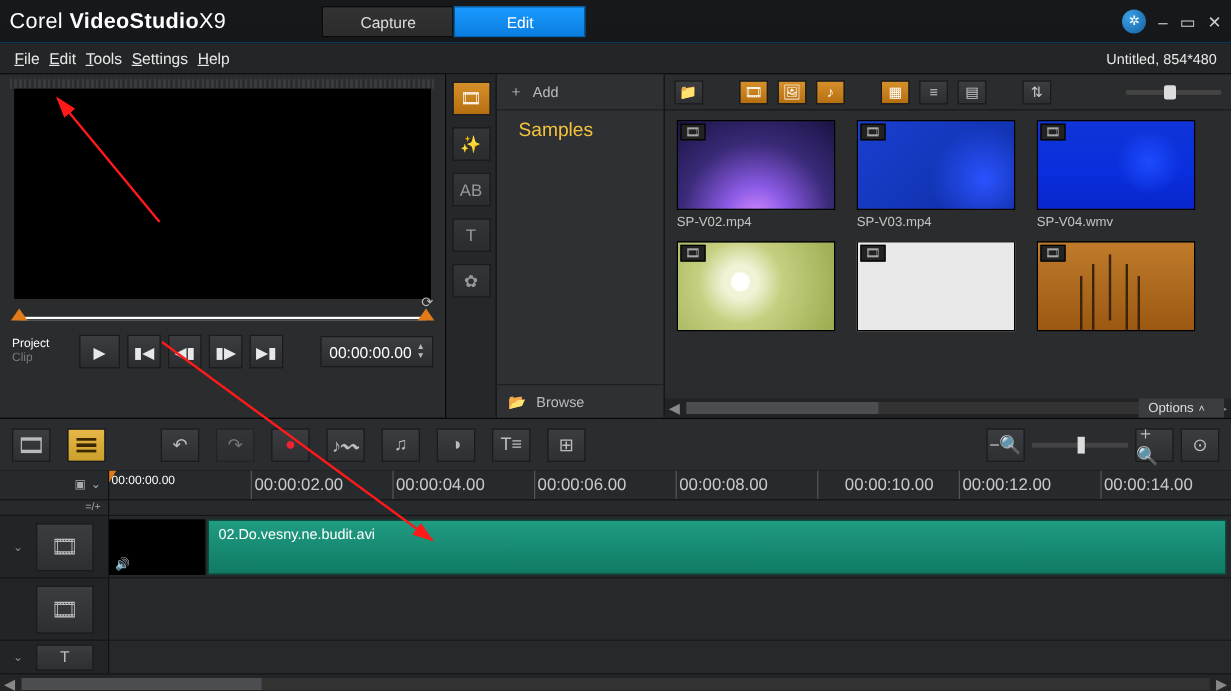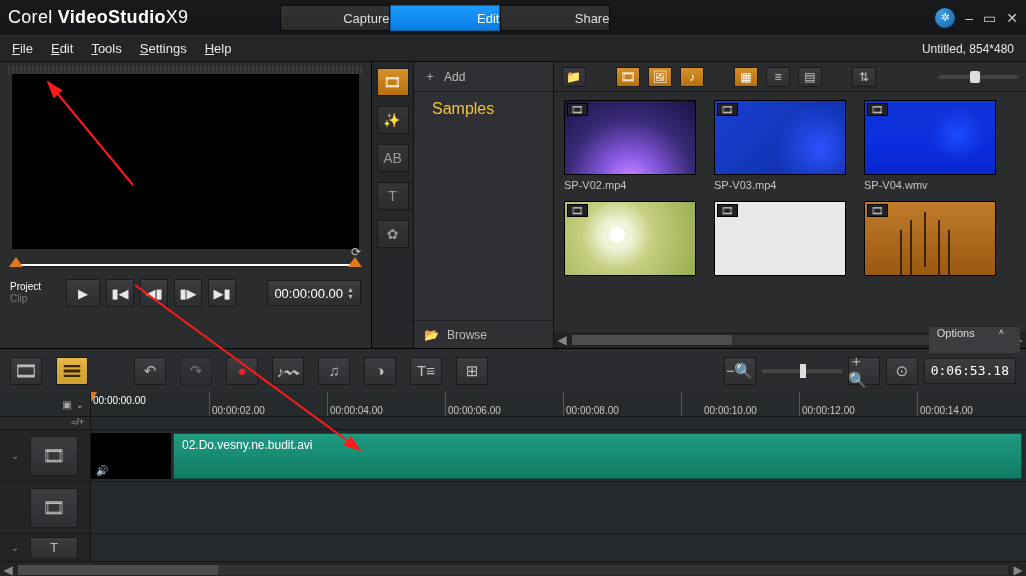--- a/index.html
+++ b/index.html
@@ -1,31 +1,31 @@
 <!DOCTYPE html>
 <html><head>
 <meta charset="utf-8">
 <style>
 * { margin: 0; padding: 0; box-sizing: border-box; font-family: "Segoe UI", Arial, sans-serif; }
 body { background: #0f0f0f; width: 1026px; height: 576px; overflow: hidden; color: #ccc; font-size: 12px; user-select: none; }
 
 
-.titlebar { height: 36px; background: linear-gradient(#17191b,#15171a); display: flex; align-items: center; padding: 0 8px; border-bottom: 1px solid #0a3a5a; gap: 12px; }
+.titlebar { height: 36px; background: linear-gradient(#17191b,#15171a); display: flex; align-items: center; padding: 0 8px; border-bottom: 1px solid #0a3a5a; }
 .logo { font-size: 18px; color: #fff; font-weight: 300; letter-spacing: .3px; }
 .logo b { font-weight: 600; }
 .logo .x9 { font-weight: 300; }
 .tabs { display: flex; margin-left: 80px; }
-.tab { width: 110px; height: 26px; text-align: right; line-height: 26px; background: linear-gradient(#333,#2b2b2b); color: #ddd; font-size: 13px; border: 1px solid #0a0a0a; cursor: pointer; }
+.tab { width: 110px; height: 26px; text-align: center; line-height: 26px; background: linear-gradient(#333,#2b2b2b); color: #ddd; font-size: 13px; border: 1px solid #0a0a0a; cursor: pointer; }
 .tab.active { background: linear-gradient(#1a9bff,#0b7de0); color: #fff; border-color: #0660a8; }
 .win-controls { margin-left: auto; display: flex; gap: 10px; align-items: center; }
 .win-controls .circle { width: 20px; height: 20px; border-radius: 50%; background: radial-gradient(circle at 30% 30%, #3aa0e6, #1560a0); display: flex; align-items: center; justify-content: center; color: #fff; font-size: 11px; cursor: pointer; }
 .win-controls .sym { color: #ccc; font-size: 14px; cursor: pointer; }
 
 
-.menubar { height: 26px; background: #232527; display: flex; align-items: center; padding: 0 12px; gap: 18px; border-bottom: 1px solid #0a0a0a; }
+.menubar { height: 26px; background: #232527; display: flex; align-items: center; padding: 0 12px; gap: 8px; border-bottom: 1px solid #0a0a0a; }
 .menubar span { color: #e8e8e8; font-size: 13px; text-decoration: underline; text-decoration-color: transparent; cursor: pointer; }
 .menubar span u { text-decoration: underline; }
 .menubar .title-status { margin-left: auto; color: #e8e8e8; font-size: 12px; }
 
 
 .main { display: flex; height: 286px; }
 
 
 .preview-panel { width: 372px; background: #2a2c2e; border-right: 1px solid #000; display: flex; flex-direction: column; }
 .preview-head { height: 8px; background: repeating-linear-gradient(90deg,#3a3c3e 0 2px,#2a2c2e 2px 4px); margin: 4px 8px 0 8px; }
@@ -72,39 +72,39 @@
 .thumb-c { background: linear-gradient(#1034d8,#0a2edc 60%,#0826cc); }
 .thumb-c::after { content:""; position:absolute; right:10px; top:6px; width:55px; height:55px; background: radial-gradient(circle,#1d4bff 0%,rgba(29,75,255,0) 70%); border-radius:50%; }
 .thumb-d { background: radial-gradient(circle at 40% 45%, #ffffff 0 8%, #f1f3d7 10% 16%, #c6cf80 40%, #9aab4f 100%); }
 .thumb-e { background: linear-gradient(#c07b2a,#9b5812); }
 .thumb-e::after { content:""; position:absolute; left:45%; top:10px; width:2px; height:55px; background:#3a240a; box-shadow: -14px 8px 0 #3a240a, 14px 8px 0 #3a240a, -24px 18px 0 #3a240a, 24px 18px 0 #3a240a; transform-origin: top; }
 .lib-caption { text-align: left; color: #c3c3c3; font-size: 11px; margin-top: 4px; }
 .lib-scroll { height: 16px; background: #222325; display:flex; align-items:center; }
 .lib-scroll .arrow { width:16px; text-align:center; color:#888; cursor:pointer; }
 .lib-scroll .sb { flex:1; height:10px; background:#333; margin:0 2px; position:relative; }
 .lib-scroll .sb .th { position:absolute; left:0; width:160px; top:0; bottom:0; background:#4b4d50; }
-.options { position:absolute; right:6px; height:26px; padding:0 16px 0 8px; color:#ddd; font-size:11px; background:#3a3c3f; display:flex; cursor:pointer;gap:20px; }
+.options { position:absolute; right:6px; height:16px; padding:0 16px 0 8px; color:#ddd; font-size:11px; background:#3a3c3f; display:flex; align-items:center; cursor:pointer; }
 .options .chev { margin-left:4px; font-size:9px; }
 
 
 .tl-toolbar { height: 44px; background: #2a2c2f; border-top: 1px solid #000; display: flex; align-items: center; padding: 0 10px; gap: 14px; }
 .tlb { width: 32px; height: 28px; background: linear-gradient(#3b3d40,#2d2f32); border: 1px solid #1b1b1b; display: flex; align-items: center; justify-content: center; color: #bdbdbd; font-size: 15px; cursor: pointer; }
 .tlb svg { width:18px; height:16px; }
 .tlb.active { background: linear-gradient(#e7b647,#caa02a); color:#2a1a00; }
 .tl-toolbar .zoom { display: flex; align-items: center; gap: 6px; margin-left: auto; }
 .tl-toolbar .ztrack { width: 80px; height: 4px; background: #444; position: relative; }
 .tl-toolbar .ztrack .knob { position: absolute; left: 48%; top: -5px; width: 6px; height: 14px; background: #ddd; }
 .tl-dur { height: 26px; padding: 0 6px; background: linear-gradient(#3b3d40,#2b2d30); border: 1px solid #1b1b1b; color: #fff; font-family: Consolas, monospace; font-size: 13px; display:flex; align-items:center; }
 
 
 .ruler-row { height: 24px; background: #272a2c; display:flex; }
 .ruler-gutter { width: 90px; display:flex; align-items:center; justify-content:flex-end; padding-right:6px; gap:4px; font-size:10px; color:#aaa; }
 .ruler { flex:1; position:relative; border-left:1px solid #111; overflow:hidden; }
 .ruler .tick { position:absolute; top:0; bottom:0; width:1px; background:#555; }
-.ruler .lbl { position:absolute; top:13px; font-size:10px; color:#c9c9c9; }
+.ruler .lbl { position:absolute; top:3px; font-size:14px; color:#c9c9c9; }
 .ruler .playhead-flag { position:absolute; left:0; top:0; width:14px; height:14px; }
 .ruler .playhead-flag::before { content:""; position:absolute; left:-6px; top:0; width:0;height:0;border-left:6px solid transparent;border-right:6px solid transparent;border-top:10px solid #e07a1a; }
 .ruler .playtime { position:absolute; left:2px; top:3px; font-size:10px; color:#fff; white-space:nowrap; }
 .subruler-row { height:14px; background:#272a2c; display:flex; border-top:1px solid #151617; border-bottom:1px solid #151617; }
 .subruler-row .g { width:90px; font-size:9px; color:#aaa; text-align:right; padding-right:6px; }
 
 
 .tracks { background:#222426; }
 .track { display:flex; height:52px; border-bottom:1px solid #151617; }
 .track.small { height:28px; }
@@ -130,21 +130,20 @@
 </head>
 <body>
 
 <div class="titlebar">
   <div class="logo">
     <span>Corel</span>&nbsp;<b>VideoStudio</b><span class="x9">X9</span>
   </div>
   <div class="tabs">
     <div class="tab">Capture</div>
     <div class="tab active">Edit</div>
-    <div class="tab">Share</div>
   </div>
   <div class="win-controls">
     <div class="circle">✲</div>
     <span class="sym">–</span>
     <span class="sym">▭</span>
     <span class="sym">✕</span>
   </div>
 </div>
 
 <div class="menubar">
@@ -308,21 +307,20 @@
   <div class="tlb">T≡</div>
   <div class="tlb">⊞</div>
 
   <div class="zoom">
     <div class="tlb">−🔍</div>
     <div class="ztrack">
         <div class="knob"></div>
       </div>
     <div class="tlb">＋🔍</div>
     <div class="tlb">⊙</div>
-    <div class="tl-dur">0:06:53.18</div>
   </div>
 </div>
 
 <div class="ruler-row">
   <div class="ruler-gutter">
     <span>▣</span>
     <span>⌄</span>
   </div>
   <div class="ruler" id="ruler">
     <div class="playhead-flag"></div>

